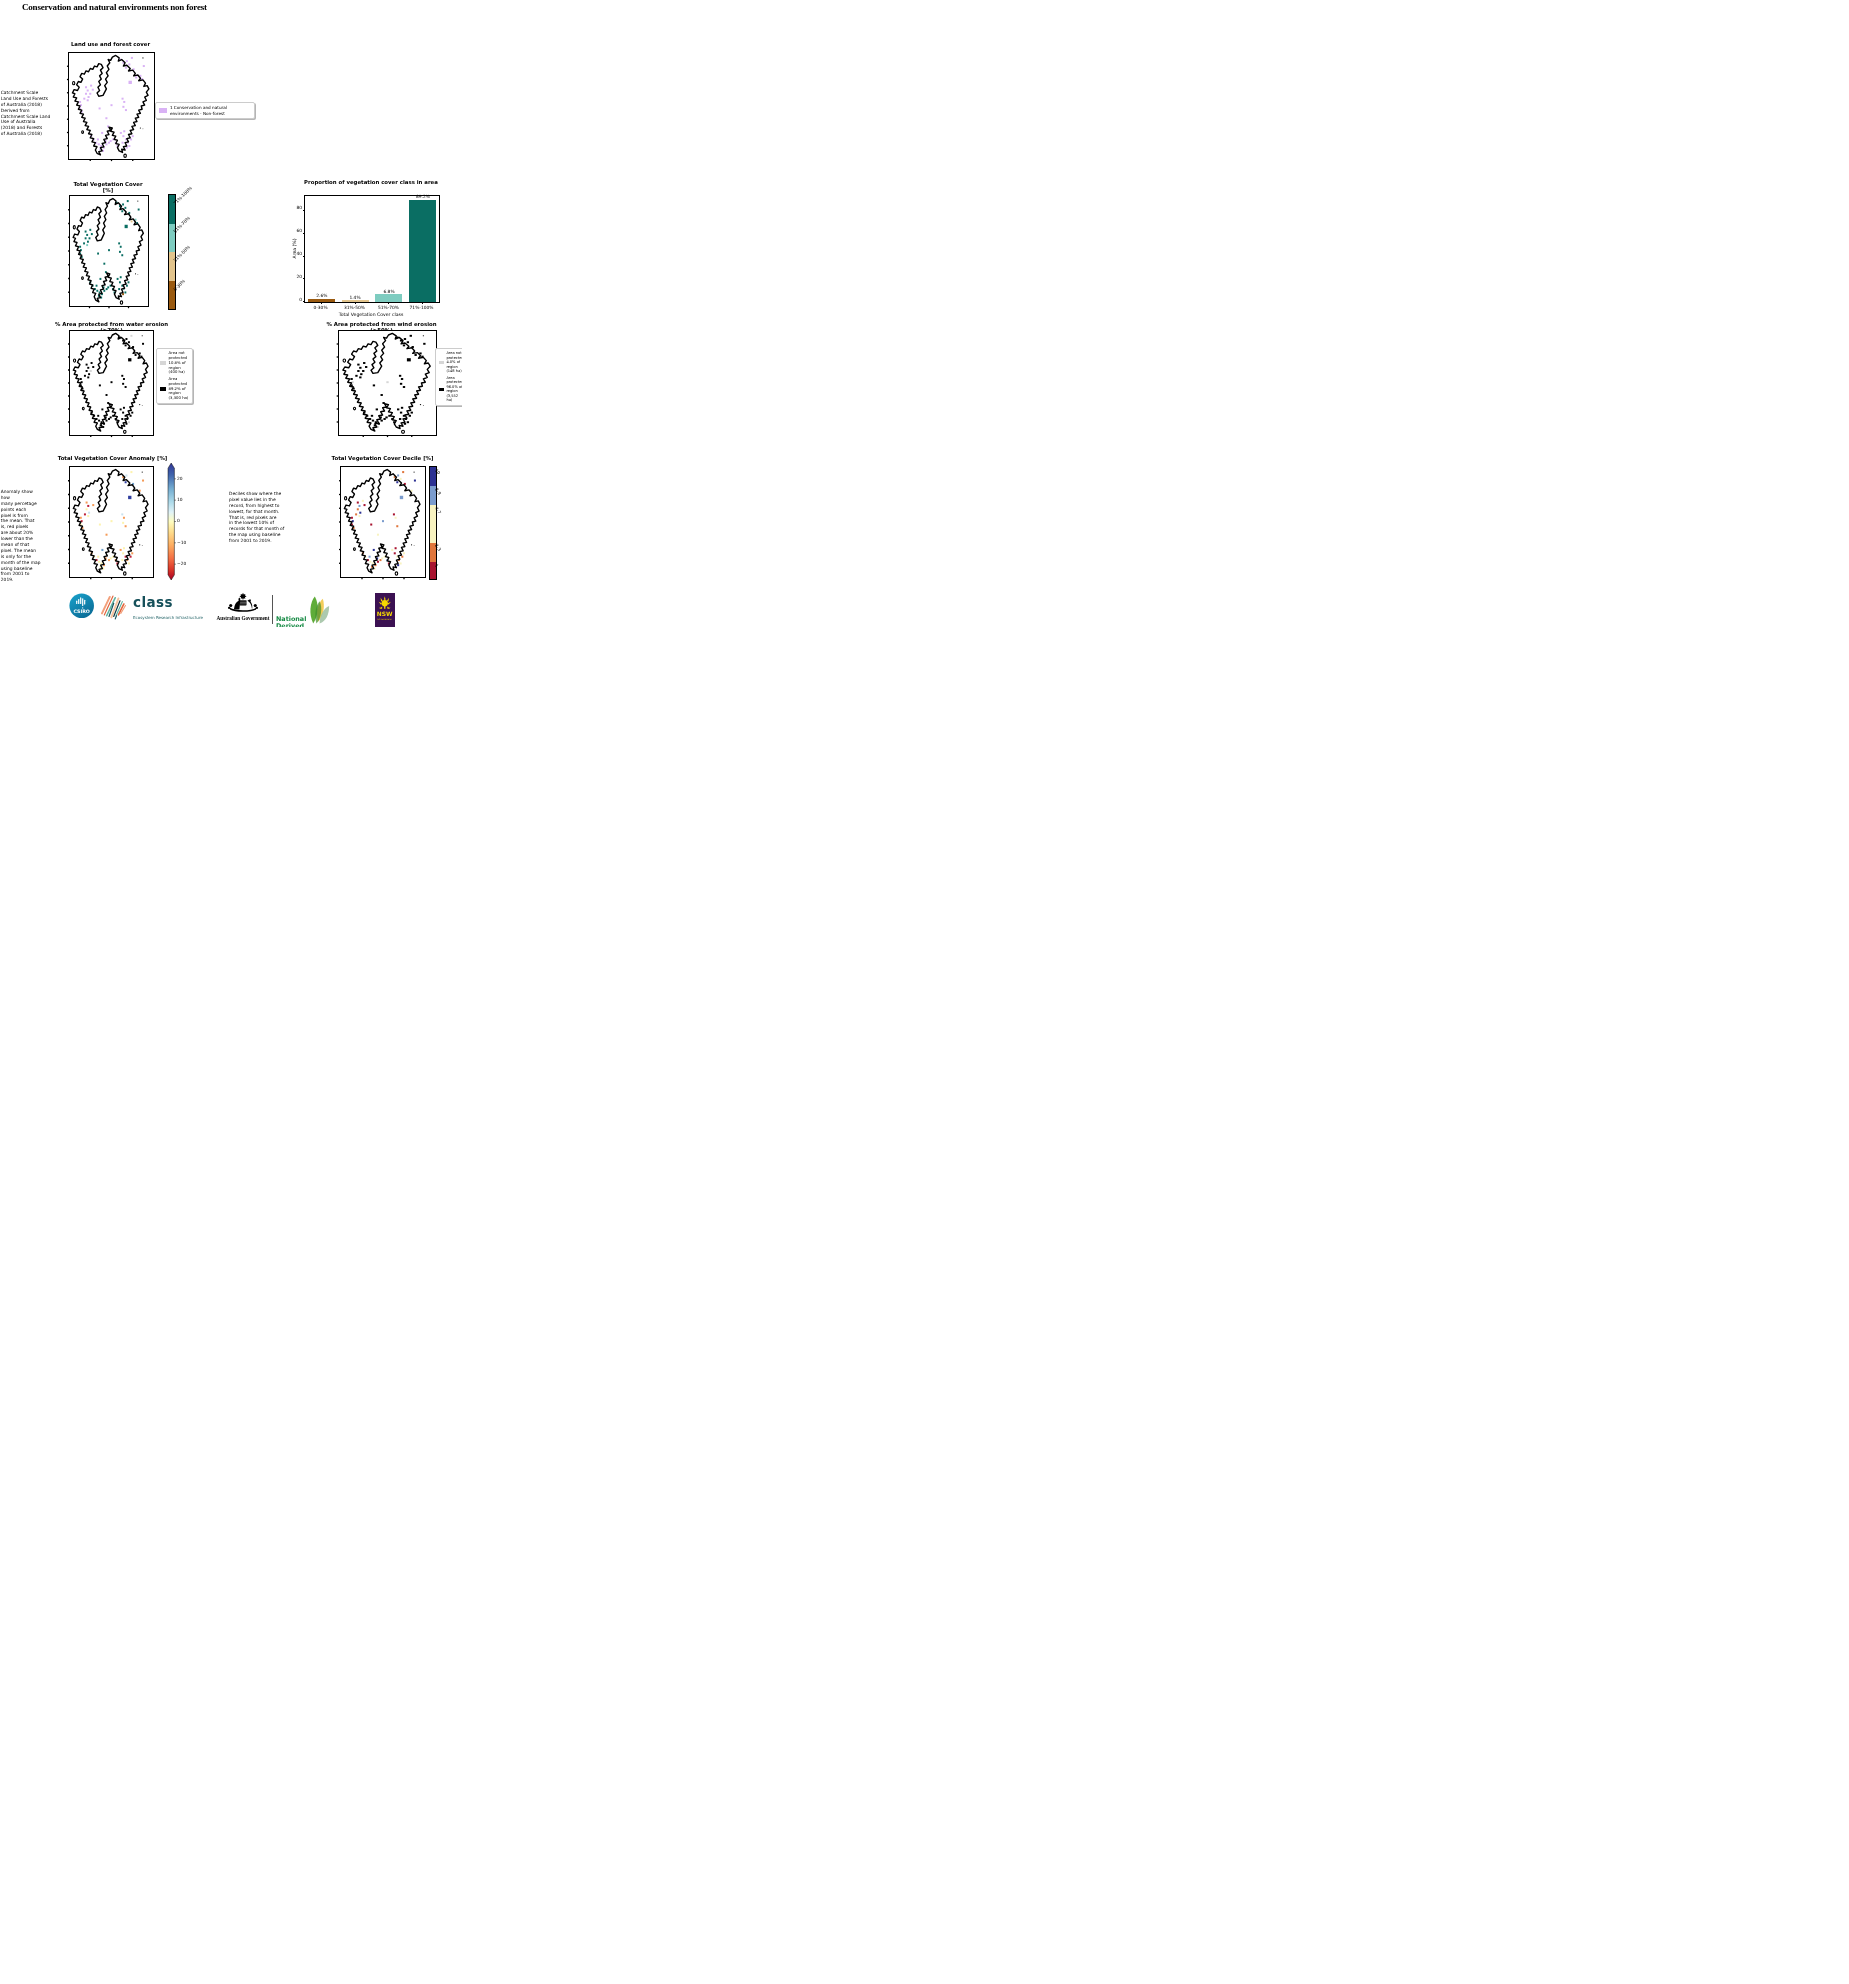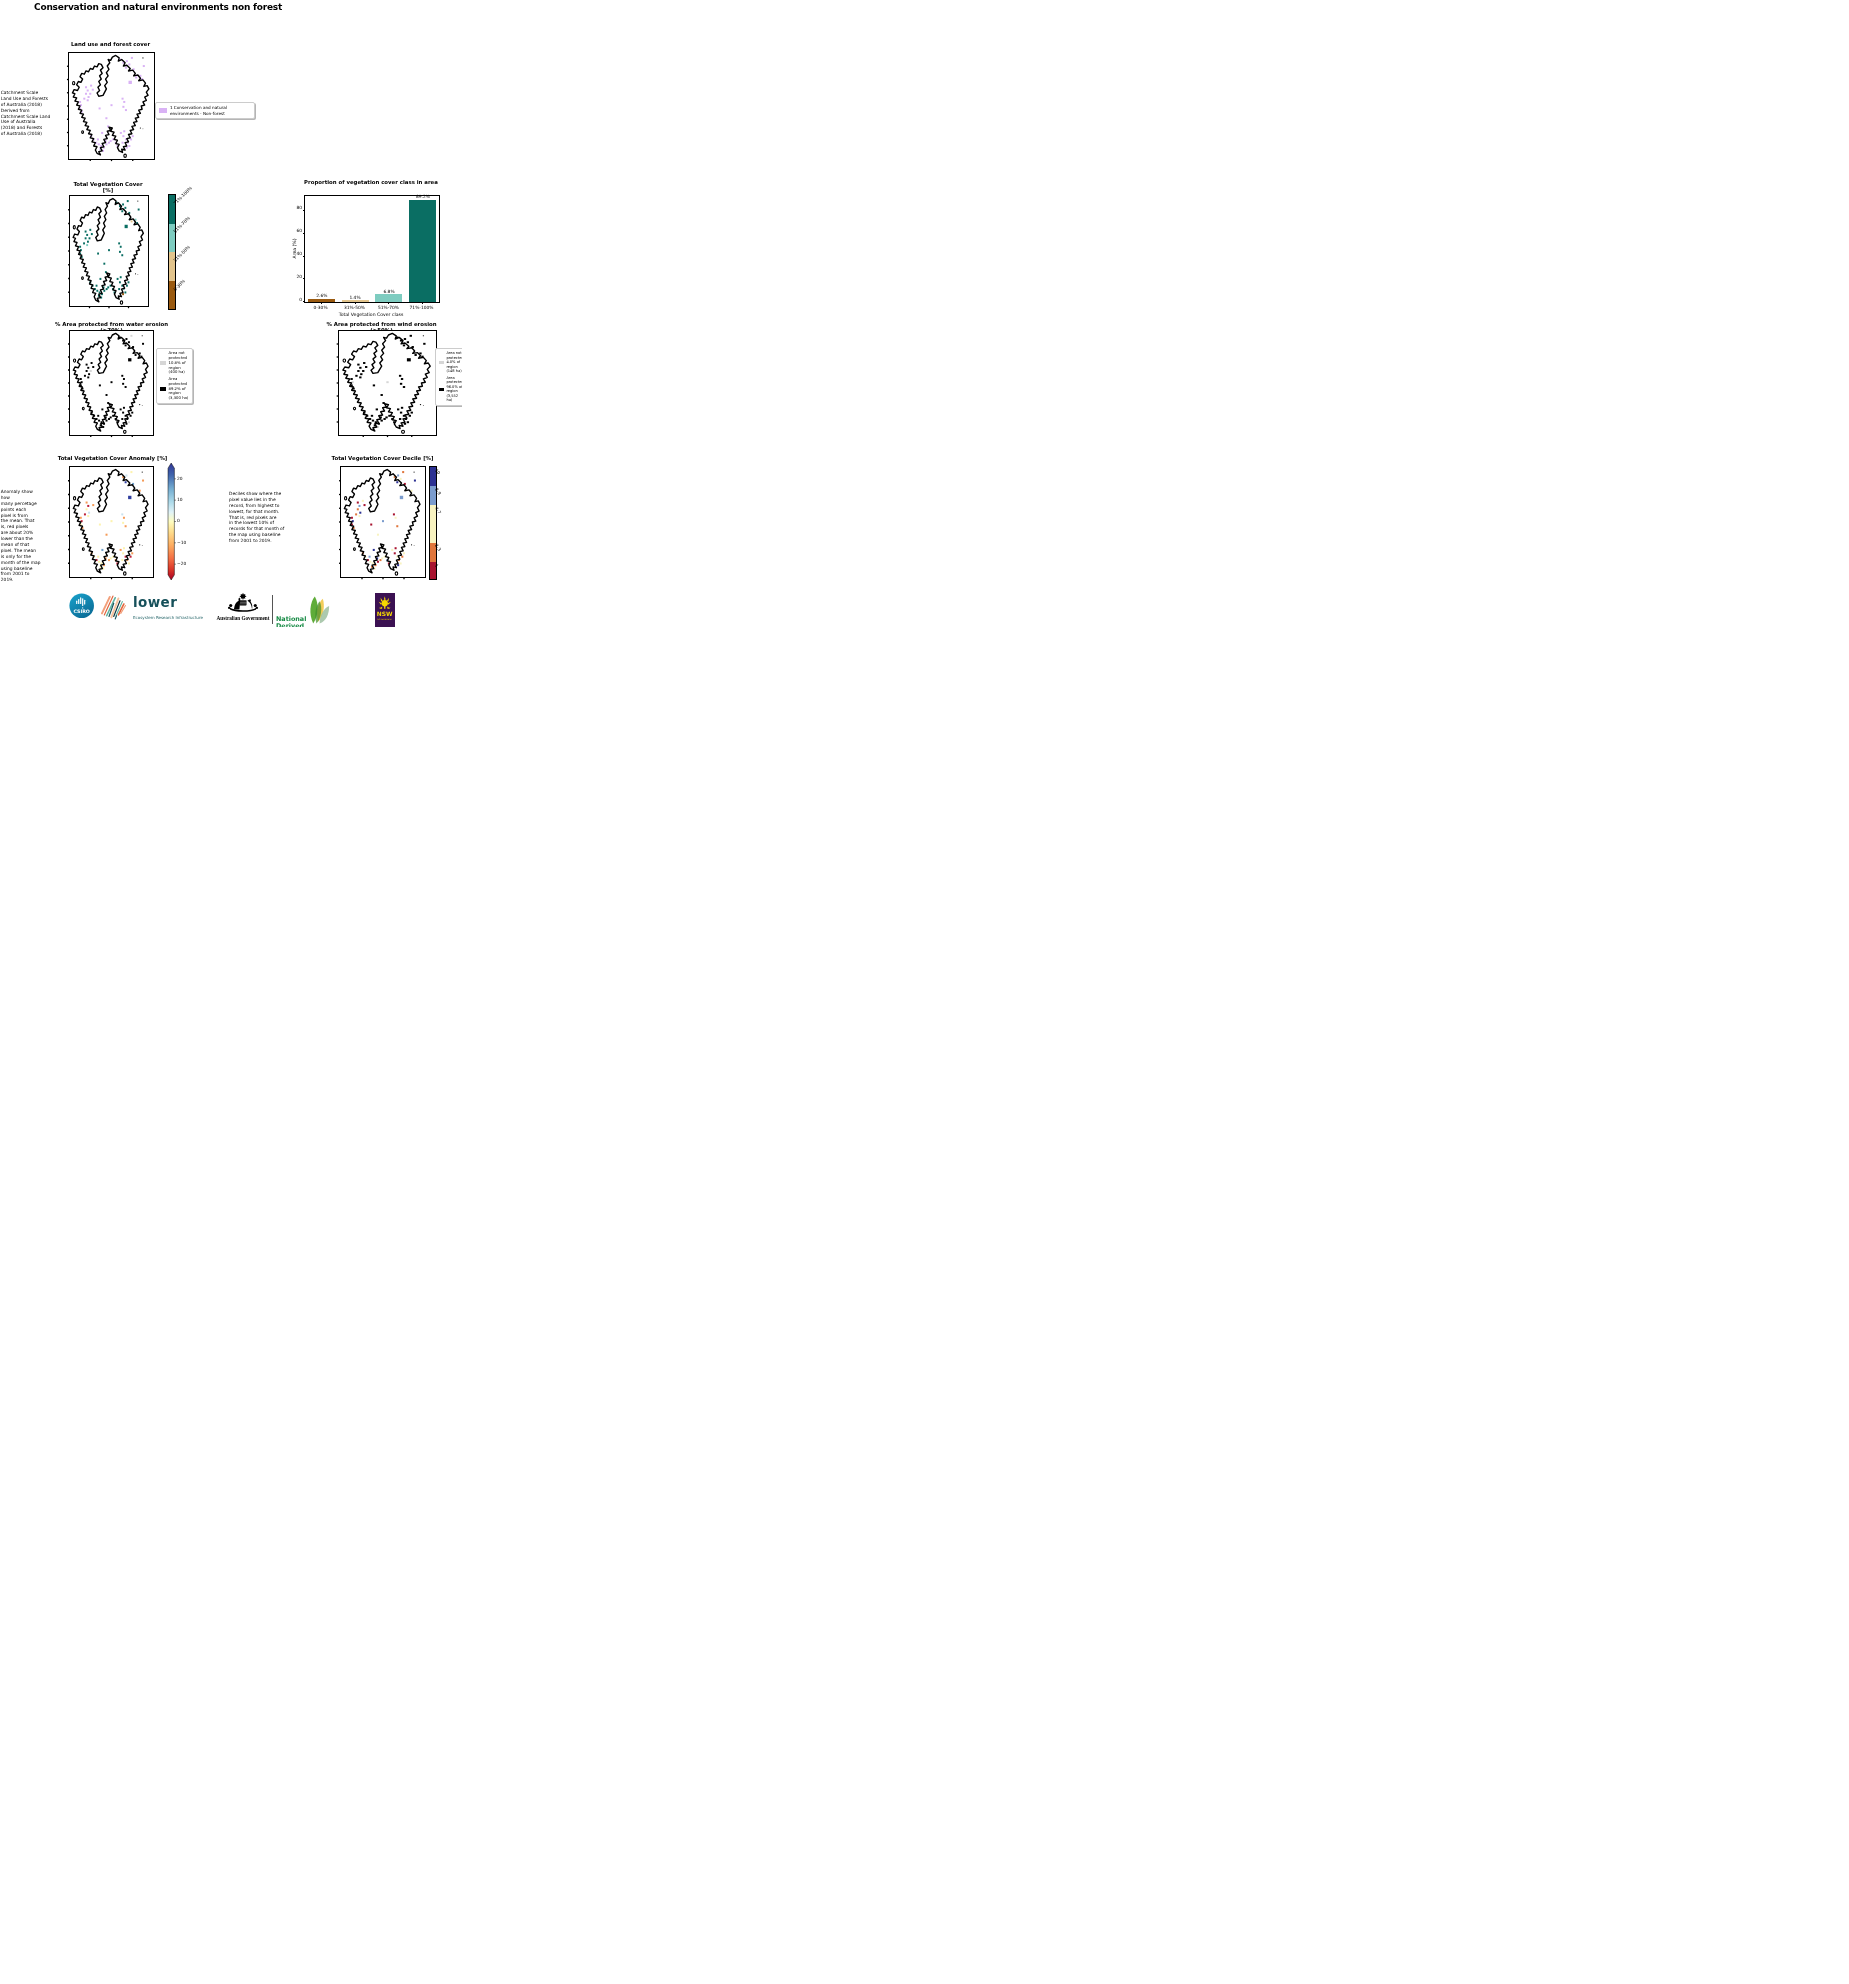--- a/index.html
+++ b/index.html
@@ -30,21 +30,21 @@
   .bar{position:absolute;bottom:0;}
   .barlabel{position:absolute;font-size:4.4px;text-align:center;width:28px;}
   .cb-ticklab{position:absolute;font-size:4.4px;}
   .serif{font-family:"Liberation Serif","DejaVu Serif",serif;}
 </style>
 </head>
 <body>
 
 <div id="page">
 
-  <div class="abs page-title" style="left:34px;top:2.4px;">Conservation and natural environments non forest</div>
+  <div class="abs page-title" style="left:22px;top:2.4px;font-family:Liberation Serif, serif;">Conservation and natural environments non forest</div>
 
   <div class="abs panel-title" style="left:68px;top:41px;width:85px;">Land use and forest cover</div>
   <div class="abs caption" style="left:0.8px;top:90px;width:52px;"> Catchment Scale
 Land Use and Forests
 of Australia (2018)
 Derived from
 Catchment Scale Land
 Use of Australia
 (2018) and Forests
 of Australia (2018)</div>
@@ -712,21 +712,21 @@
         <path d="M28,60 L40,26" stroke="#17545c" stroke-width="3"></path>
         <path d="M34,62 L52,14" stroke="#f6c39e" stroke-width="5"></path>
         <path d="M40,60 L56,20" stroke="#0f3a44" stroke-width="3"></path>
         <path d="M46,58 L62,22" stroke="#5fb4a2" stroke-width="3"></path>
         <path d="M52,56 L66,28" stroke="#e2643c" stroke-width="4"></path>
         <path d="M58,52 L70,32" stroke="#f2a07b" stroke-width="3"></path>
         <path d="M44,66 L47,58" stroke="#17545c" stroke-width="3"></path>
       </g>
     </svg>
   </div>
-  <div class="abs" style="left:133px;top:594px;font-size:13.5px;font-weight:bold;color:#16505a;letter-spacing:0.4px;">lower</div>
+  <div class="abs" style="left:133px;top:594px;font-size:13.5px;font-weight:bold;color:#16505a;letter-spacing:0.4px;">class</div>
   <div class="abs" style="left:133px;top:615px;font-size:4px;color:#1d5f63;">Ecosystem Research Infrastructure</div>
 
   <div class="abs" style="left:225px;top:592px;width:36px;height:20.6px;">
     <svg viewBox="0 0 90 52" style="width:100%;height:100%;" fill="#000">
       <path d="M45,2 l2,4 4,-1 -1,4 4,2 -4,2 1,4 -4,-1 -2,4 -2,-4 -4,1 1,-4 -4,-2 4,-2 -1,-4 4,1 z"></path>
       <rect x="36" y="20" width="18" height="14" rx="2"></rect>
       <path d="M36,22 h18 M36,26 h18 M36,30 h18" stroke="#fff" stroke-width="1"></path>
       <path d="M22,44 q2,-18 12,-22 q-2,-6 2,-8 q3,4 2,8 l-2,22 z"></path>
       <path d="M68,44 q-2,-18 -12,-22 q4,-4 8,-4 q2,4 0,6 q6,8 4,20 z"></path>
       <path d="M12,40 q10,6 33,6 q23,0 33,-6 l0,4 q-10,6 -33,6 q-23,0 -33,-6 z"></path>

